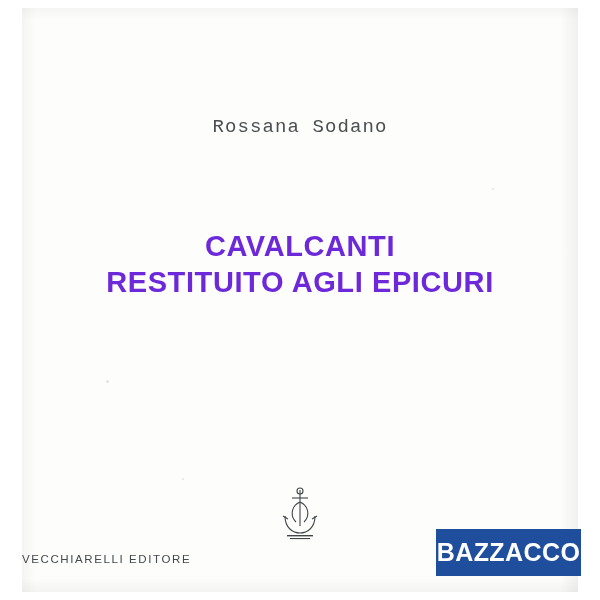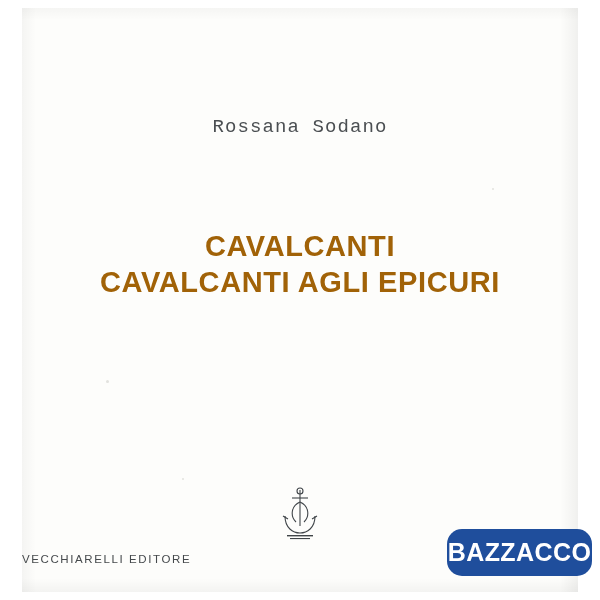--- a/index.html
+++ b/index.html
@@ -63,21 +63,21 @@
     width: 100%;
     text-align: center;
     color: #3f4448;
   }
   .title-line {
     font-family: "Liberation Sans", sans-serif;
     font-size: 29px;
     font-weight: 700;
     letter-spacing: 0.6px;
     line-height: 36px;
-    color: #a16207;
+    color: #6d28d9;
   }
 
   
   .emblem {
     position: absolute;
     left: 50%;
     transform: translateX(-50%);
     top: 478px;
     width: 58px;
     height: 58px;
@@ -91,29 +91,28 @@
     text-align: left;
     font-family: Liberation Sans, sans-serif;
     font-size: 11.5px;
     letter-spacing: 1.6px;
     color: #45494c;
   }
 
   
   .sticker {
     position: absolute;
-    right: 8px;
+    right: 19px;
     bottom: 24px;
     width: 145px;
     height: 47px;
     background: #1f4e9c;
     display: flex;
     align-items: center;
     justify-content: center;
-    border-radius: 15px;
   }
   .sticker-label {
     color: #ffffff;
     font-family: "Liberation Sans", sans-serif;
     font-size: 25px;
     font-weight: 700;
     letter-spacing: 0.4px;
   }
 
   
@@ -131,21 +130,21 @@
   <div class="cover">
 
     <div class="speck" style="left:84px; top:372px; width:3px; height:3px;"></div>
     <div class="speck" style="left:470px; top:180px; width:2px; height:2px;"></div>
     <div class="speck" style="left:160px; top:470px; width:2px; height:2px;"></div>
 
     <div class="author">Rossana Sodano</div>
 
     <div class="title-block">
       <div class="title-line">CAVALCANTI</div>
-      <div class="title-line">CAVALCANTI AGLI EPICURI</div>
+      <div class="title-line">RESTITUITO AGLI EPICURI</div>
     </div>
 
     <div class="emblem">
       <svg viewBox="0 0 58 58" width="58" height="58" aria-hidden="true">
         <g stroke="#3f4448" stroke-width="1.1" fill="none">
 
           <line x1="29" y1="4" x2="29" y2="40"></line>
 
           <line x1="21" y1="12" x2="37" y2="12"></line>
 

